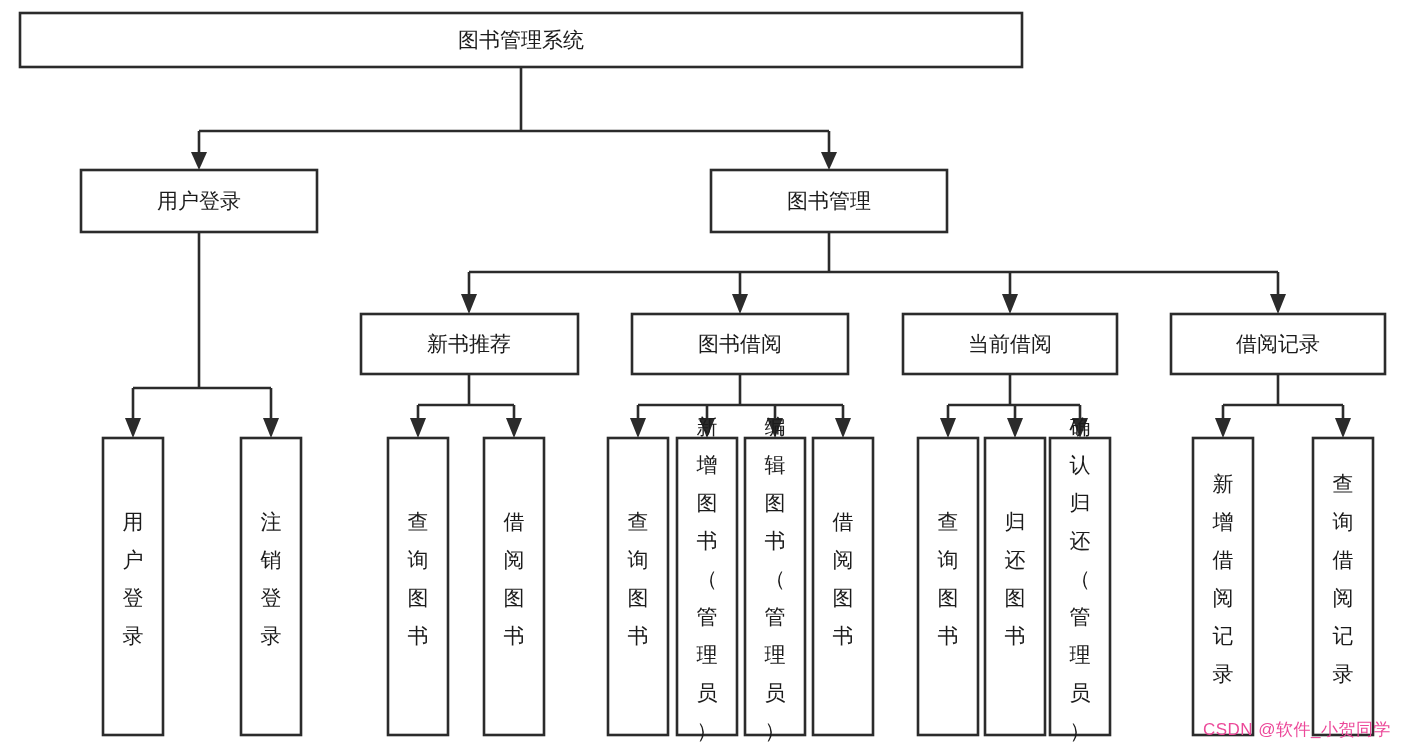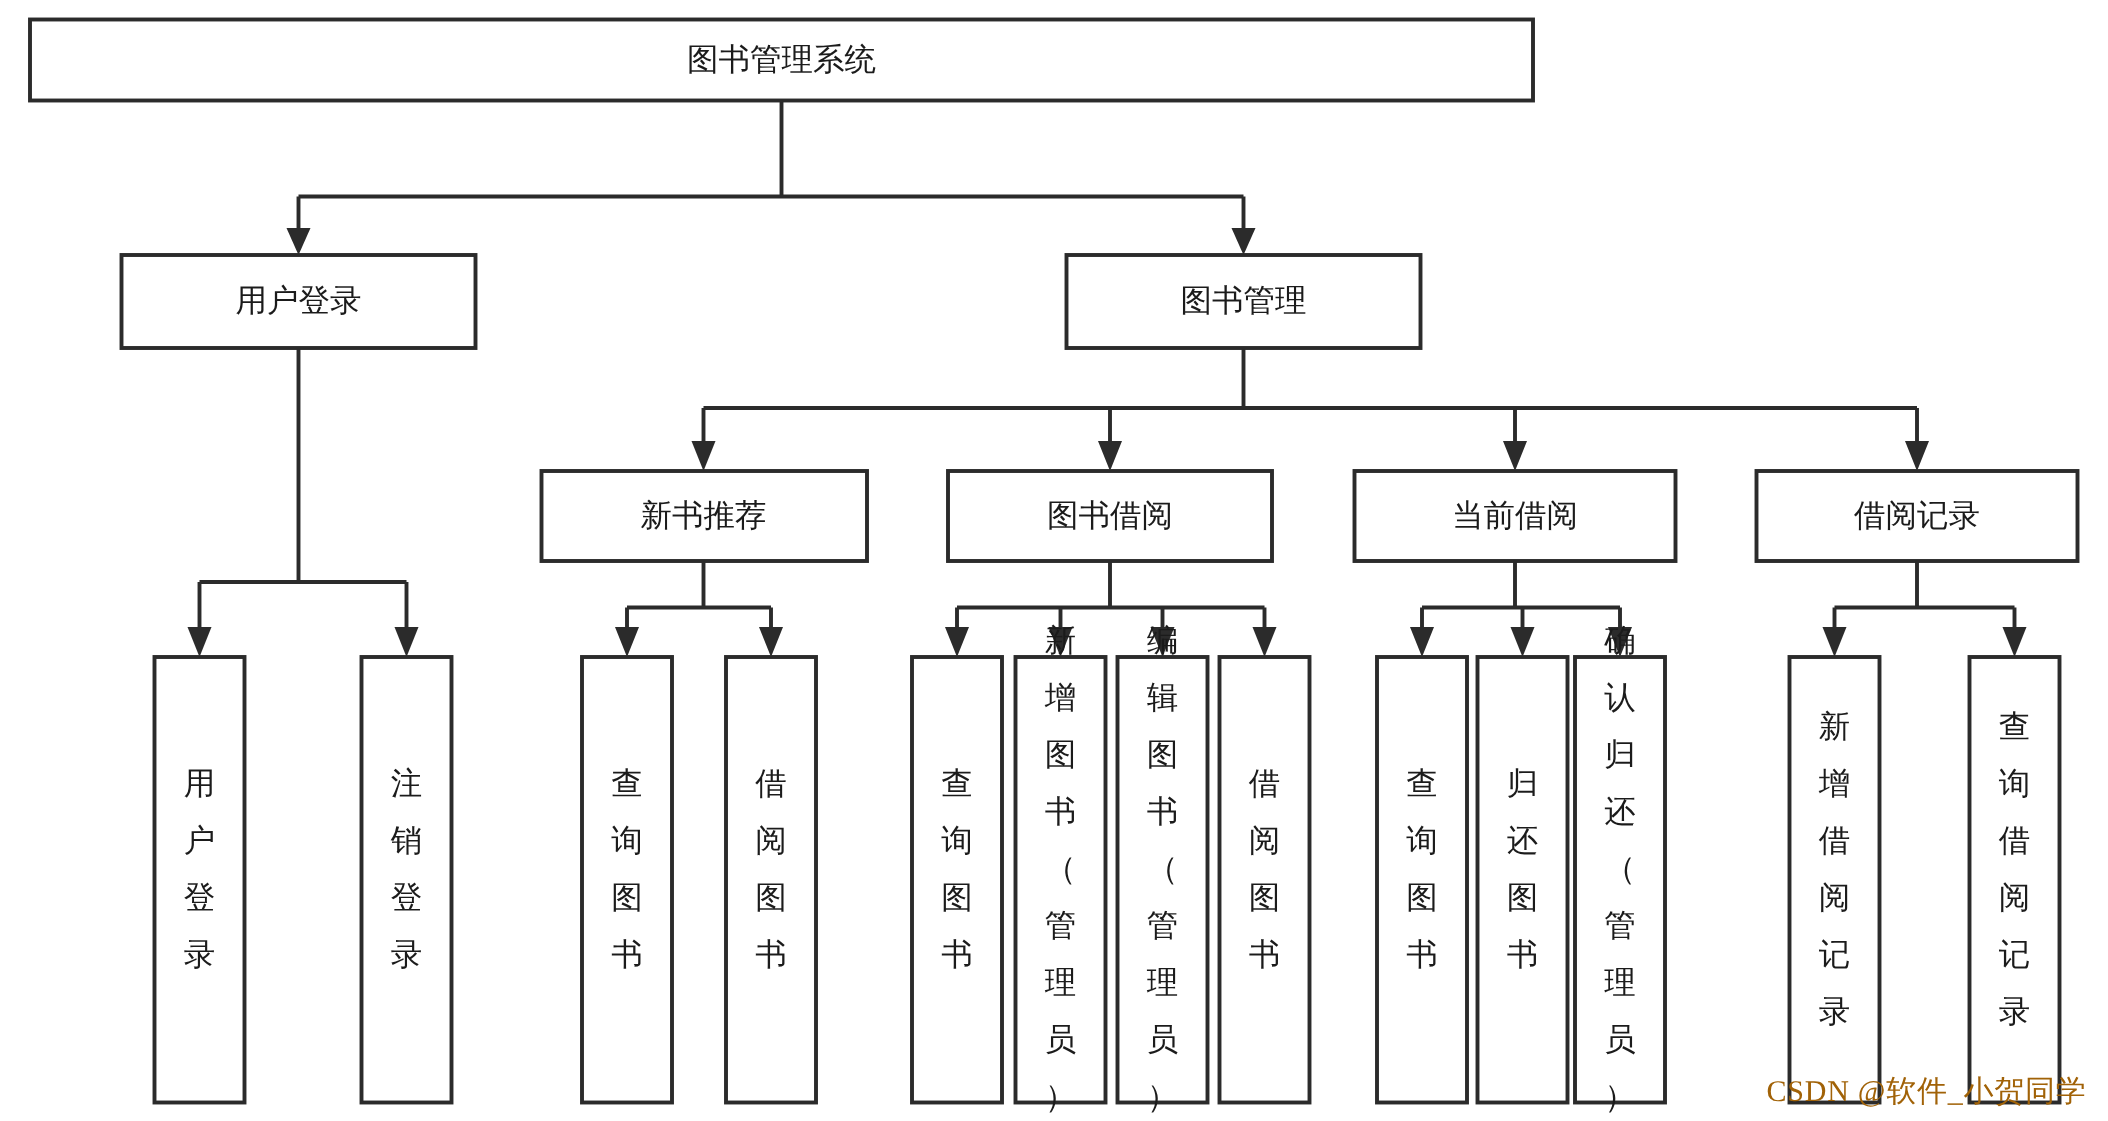--- a/index.html
+++ b/index.html
@@ -49,23 +49,23 @@
   .node-label-v {
     fill: #1b1b1b;
     font-family: "Liberation Sans", "DejaVu Sans", sans-serif;
     font-size: 21px;
     text-anchor: middle;
   }
   .watermark-text {
     position: absolute;
     right: 14px;
     bottom: 6px;
-    font-family: Liberation Serif, serif;
-    font-size: 20px;
-    color: #a16207;
+    font-family: Liberation Sans, sans-serif;
+    font-size: 17px;
+    color: #ec4899;
     letter-spacing: 0.5px;
     white-space: nowrap;
     user-select: none;
   }
 </style>
 </head>
 <body>
 
 <div id="diagram-root">
 

